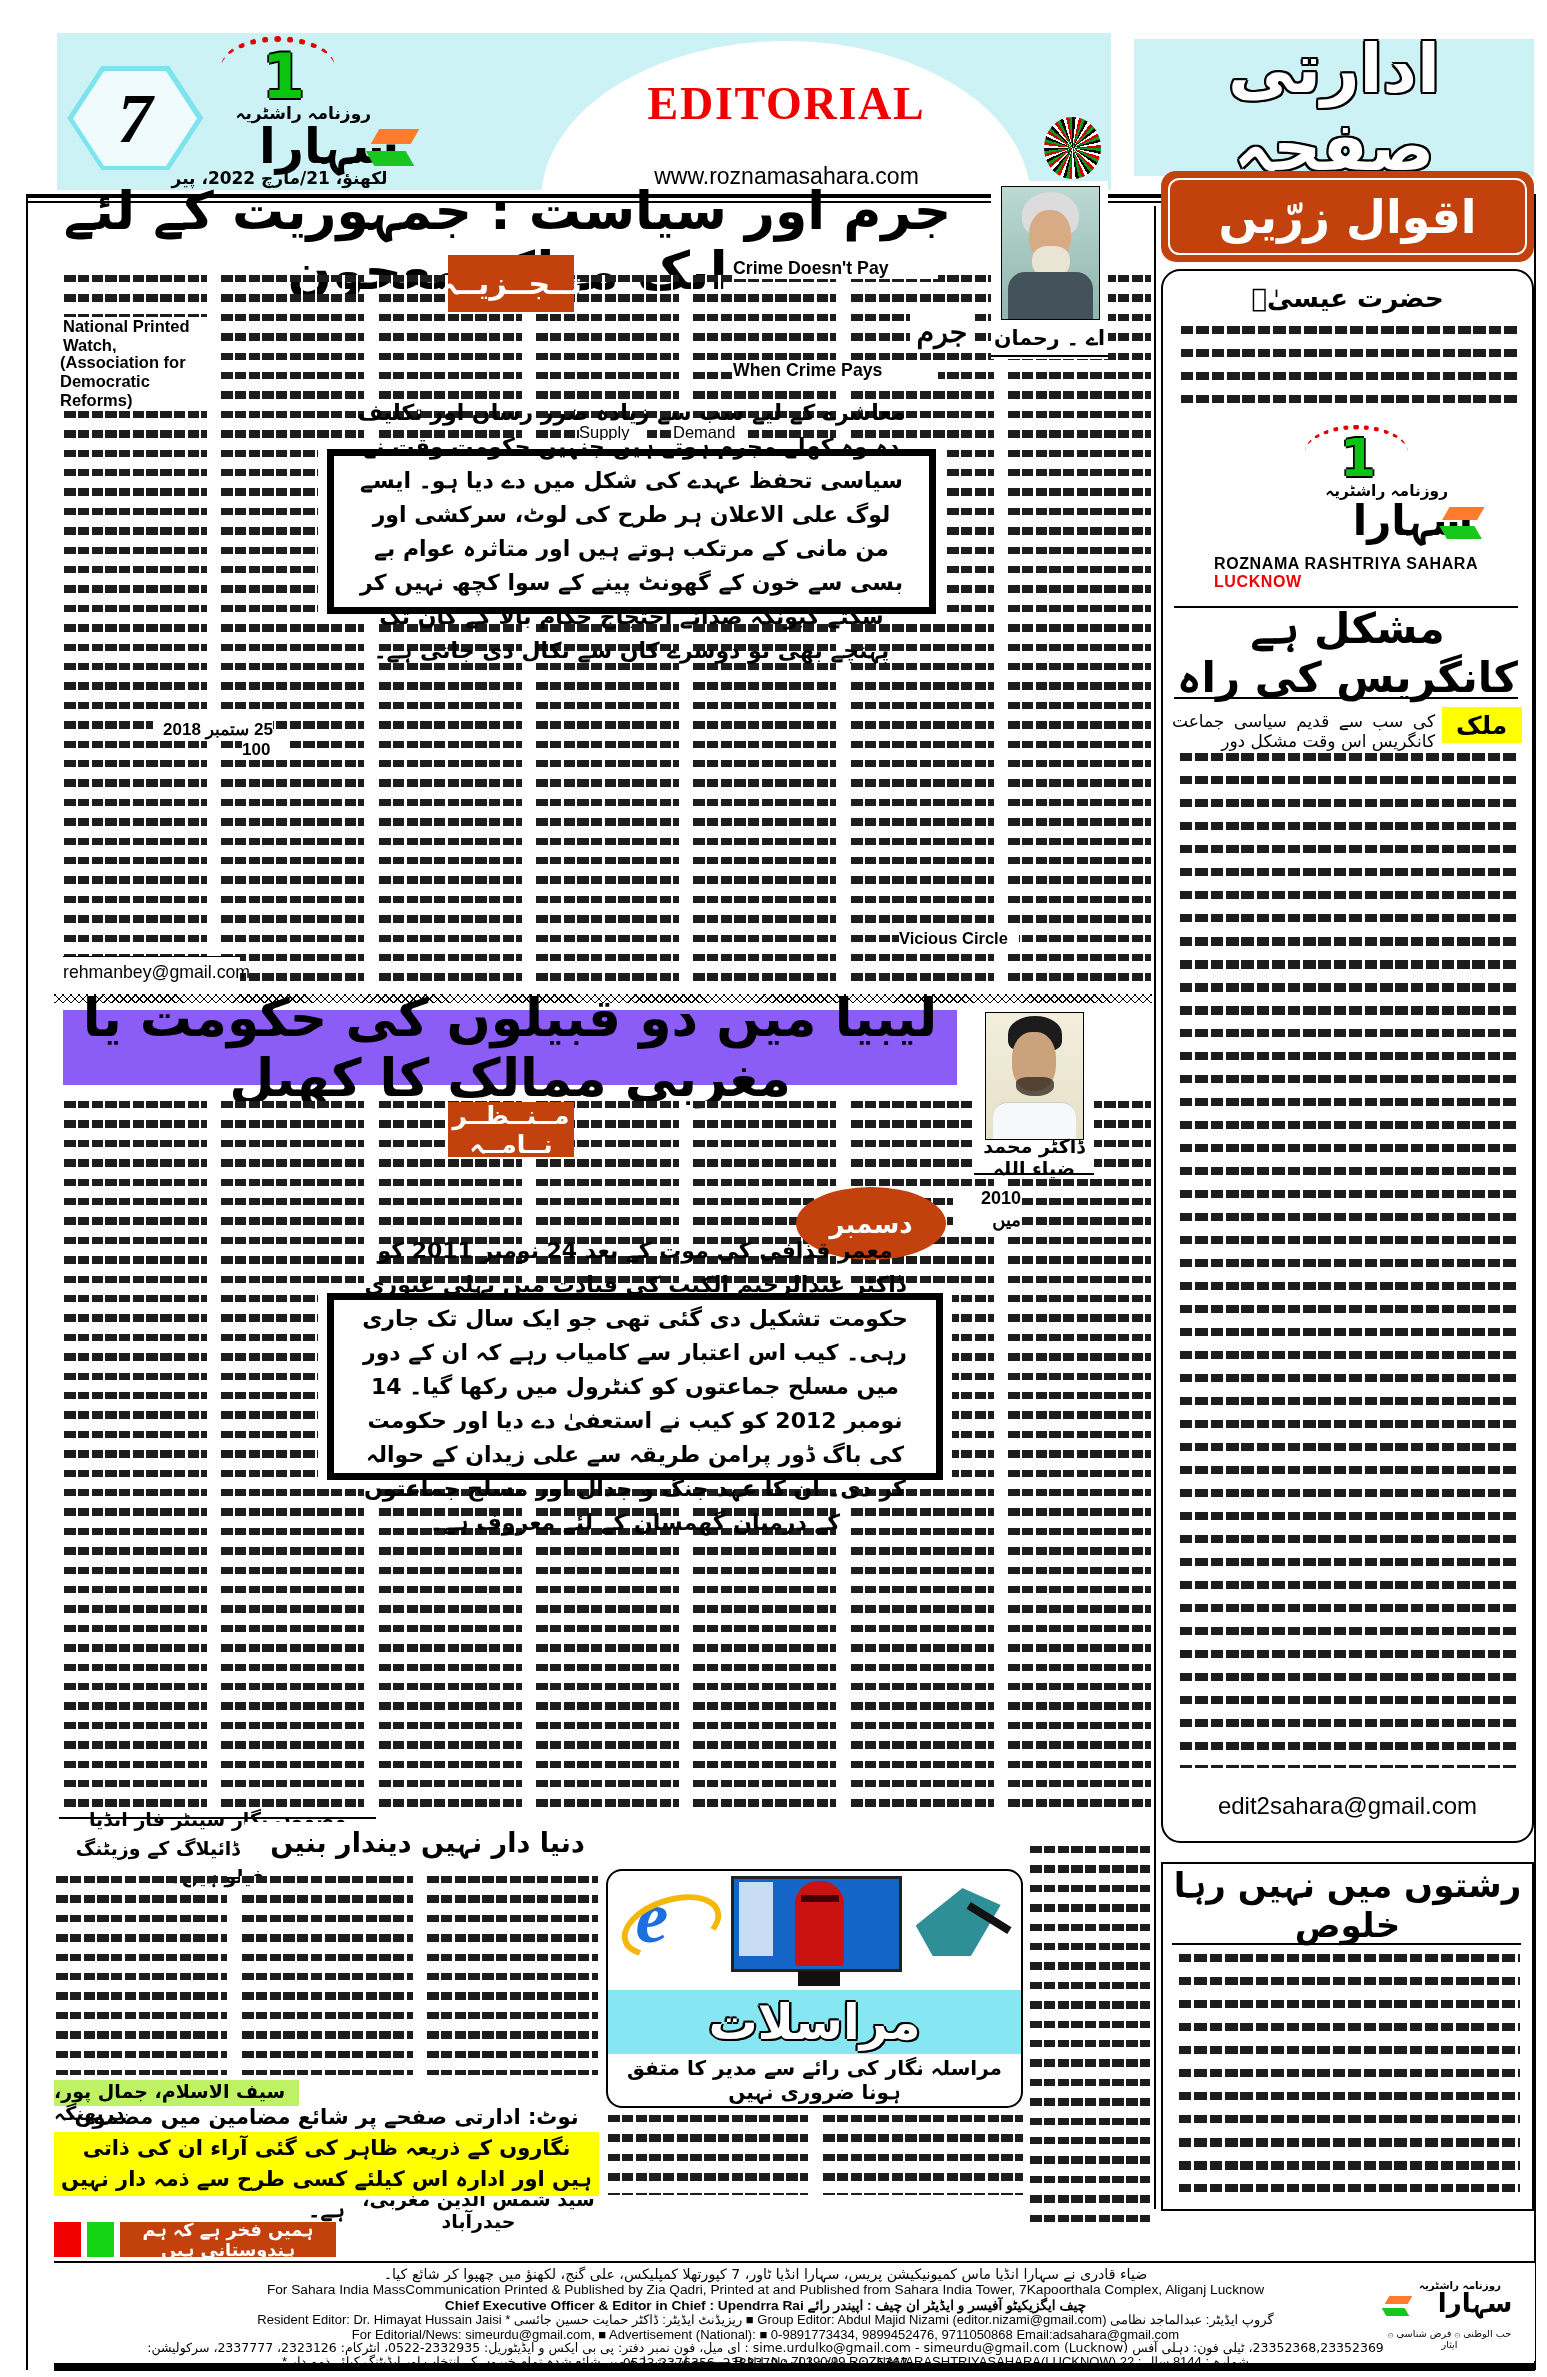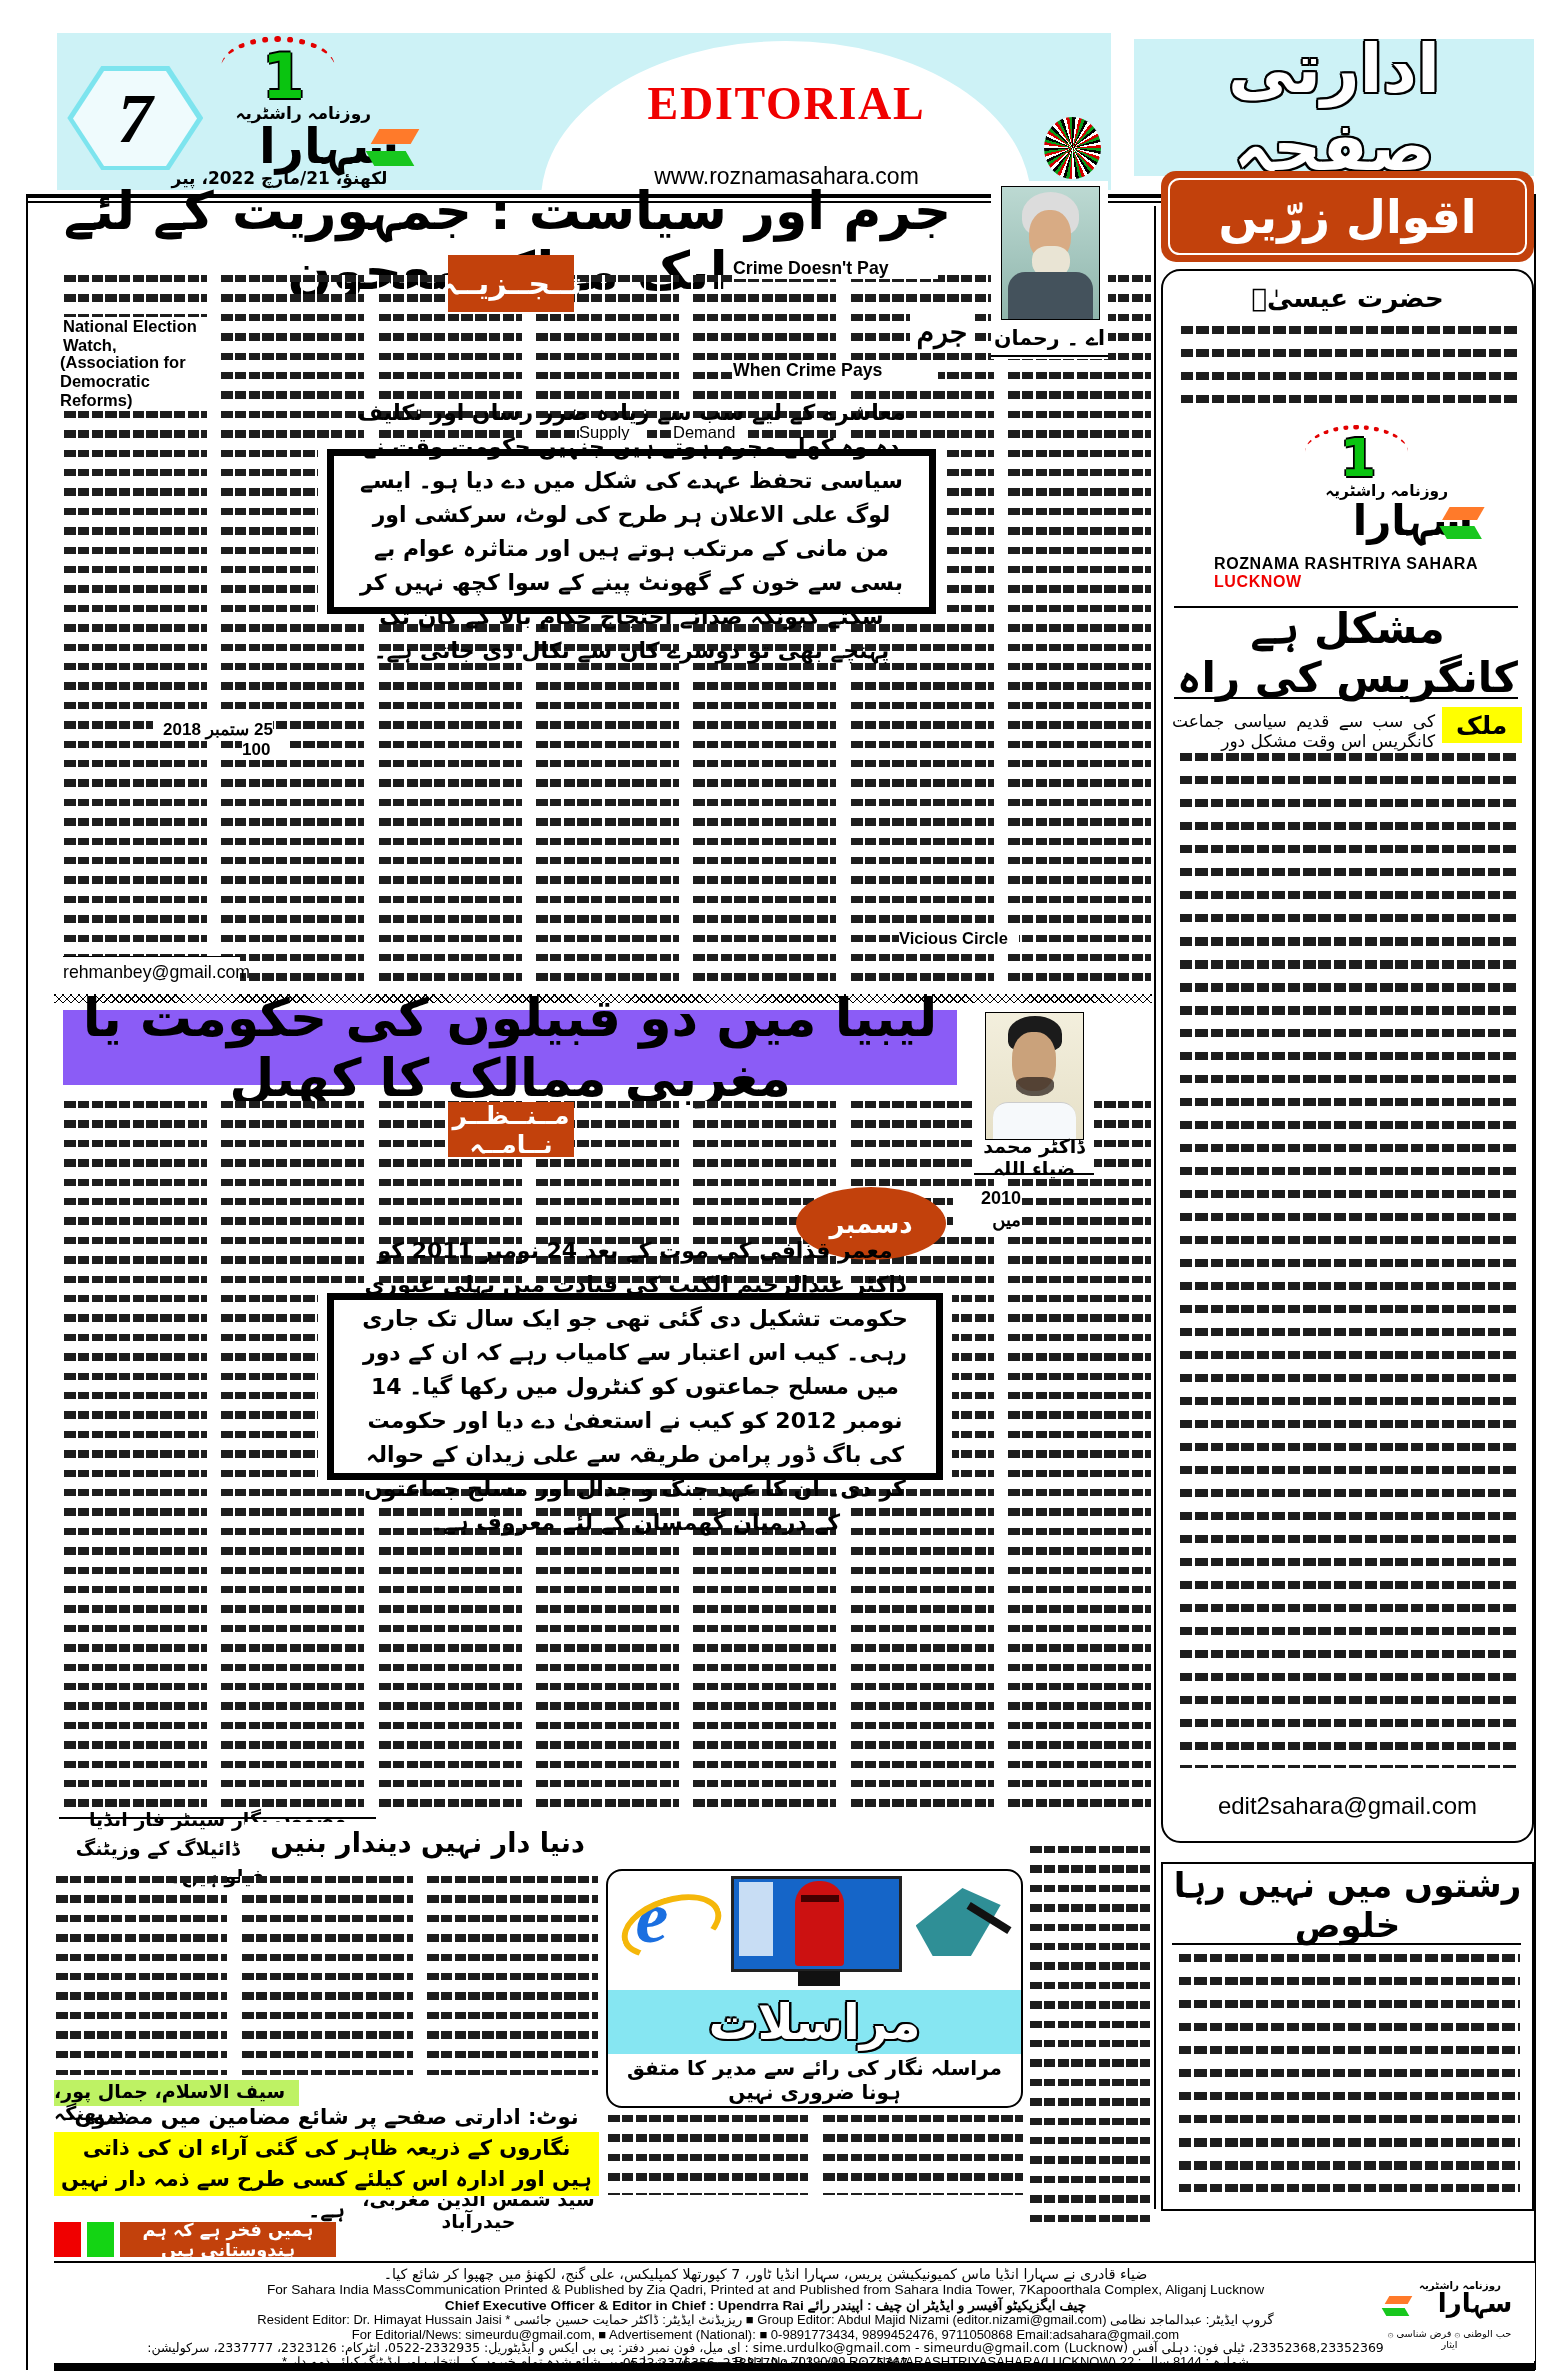--- a/index.html
+++ b/index.html
@@ -102,21 +102,21 @@
   </div>
 
   <div class="abs blackbox center ur bold" style="left:448px;top:255px;width:126px;height:57px;font-size:30px;">تــجــزیــہ</div>
 
   <div class="abs ur bold engpatch center" style="left:910px;top:312px;width:64px;height:41px;font-size:28.5px;">جرم</div>
 
   <div class="abs engpatch bold" style="left:733px;top:258px;width:205px;font-size:17.7px;">Crime Doesn't Pay</div>
   <div class="abs engpatch bold" style="left:733px;top:360px;width:205px;font-size:17.7px;">When Crime Pays</div>
   <div class="abs engpatch" style="left:673px;top:423px;width:74px;font-size:16.5px;">Demand</div>
   <div class="abs engpatch" style="left:579px;top:423px;width:68px;font-size:16.5px;">Supply</div>
-  <div class="abs engpatch bold" style="left:63px;top:317px;width:149px;font-size:16.5px;">National Election Watch,</div>
+  <div class="abs engpatch bold" style="left:63px;top:317px;width:149px;font-size:16.5px;">National Printed Watch,</div>
   <div class="abs engpatch bold" style="left:60px;top:353px;width:157px;font-size:16.5px;">(Association for Democratic Reforms)</div>
   <div class="abs engpatch bold" style="left:899px;top:929px;width:120px;font-size:16.5px;">Vicious Circle</div>
   <div class="abs engpatch ur bold" style="left:153px;top:719px;width:120px;font-size:17px;">25 ستمبر 2018</div>
   <div class="abs engpatch bold" style="left:242px;top:740px;width:46px;font-size:17px;">100</div>
 
   <div class="abs qwrap" style="left:318px;top:440px;width:627px;height:183px;box-sizing:border-box;">
     <div class="qbox">
       <div class="qtext" style="font-size:22px;line-height:34px;">معاشرے کے لیے سب سے زیادہ ضرر رساں اور تکلیف دہ وہ کھلے مجرم ہوتے ہیں جنہیں حکومت وقت نے سیاسی تحفظ عہدے کی شکل میں دے دیا ہو۔ ایسے لوگ علی الاعلان ہر طرح کی لوٹ، سرکشی اور من مانی کے مرتکب ہوتے ہیں اور متاثرہ عوام بے بسی سے خون کے گھونٹ پینے کے سوا کچھ نہیں کر سکتے کیونکہ صدائے احتجاج حکام بالا کے کان تک پہنچے بھی تو دوسرے کان سے نکال دی جاتی ہے۔</div>
     </div>
   </div>

